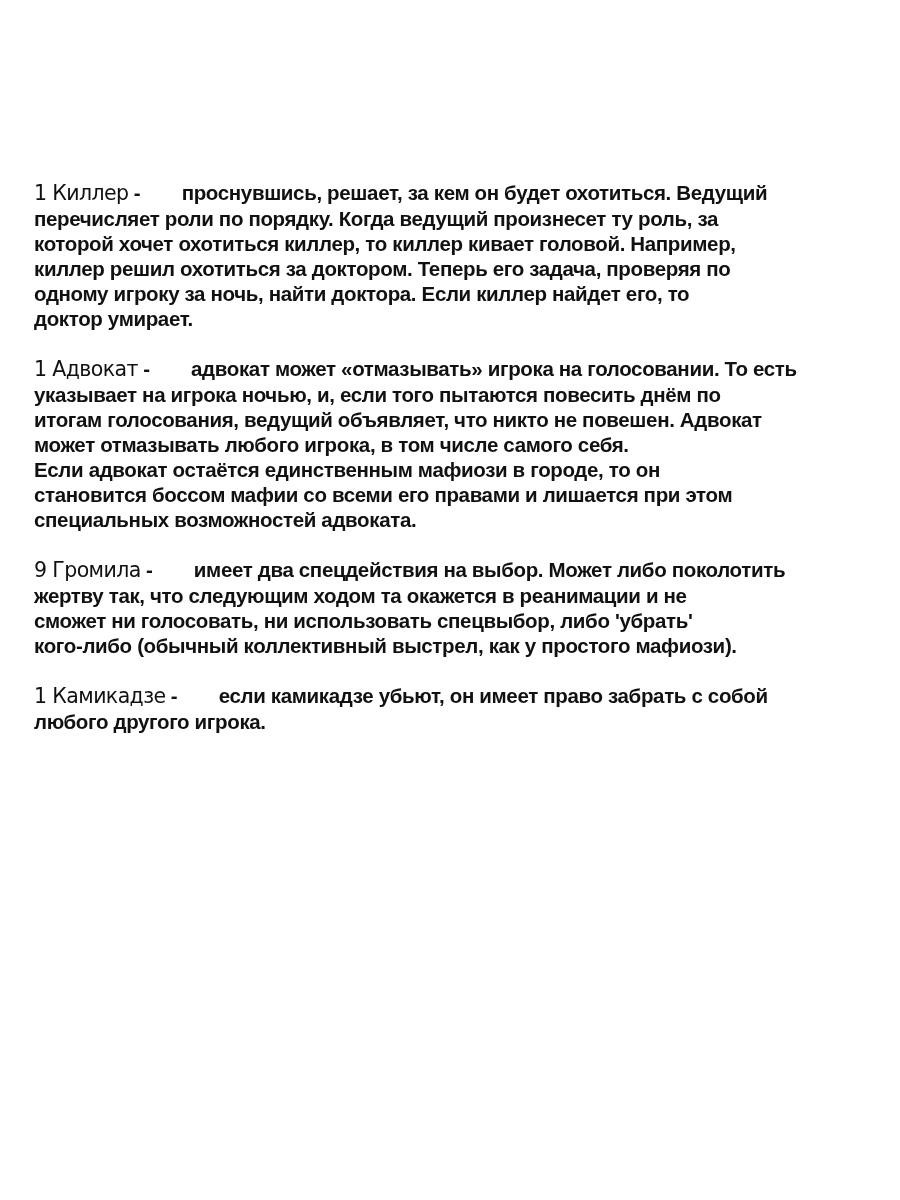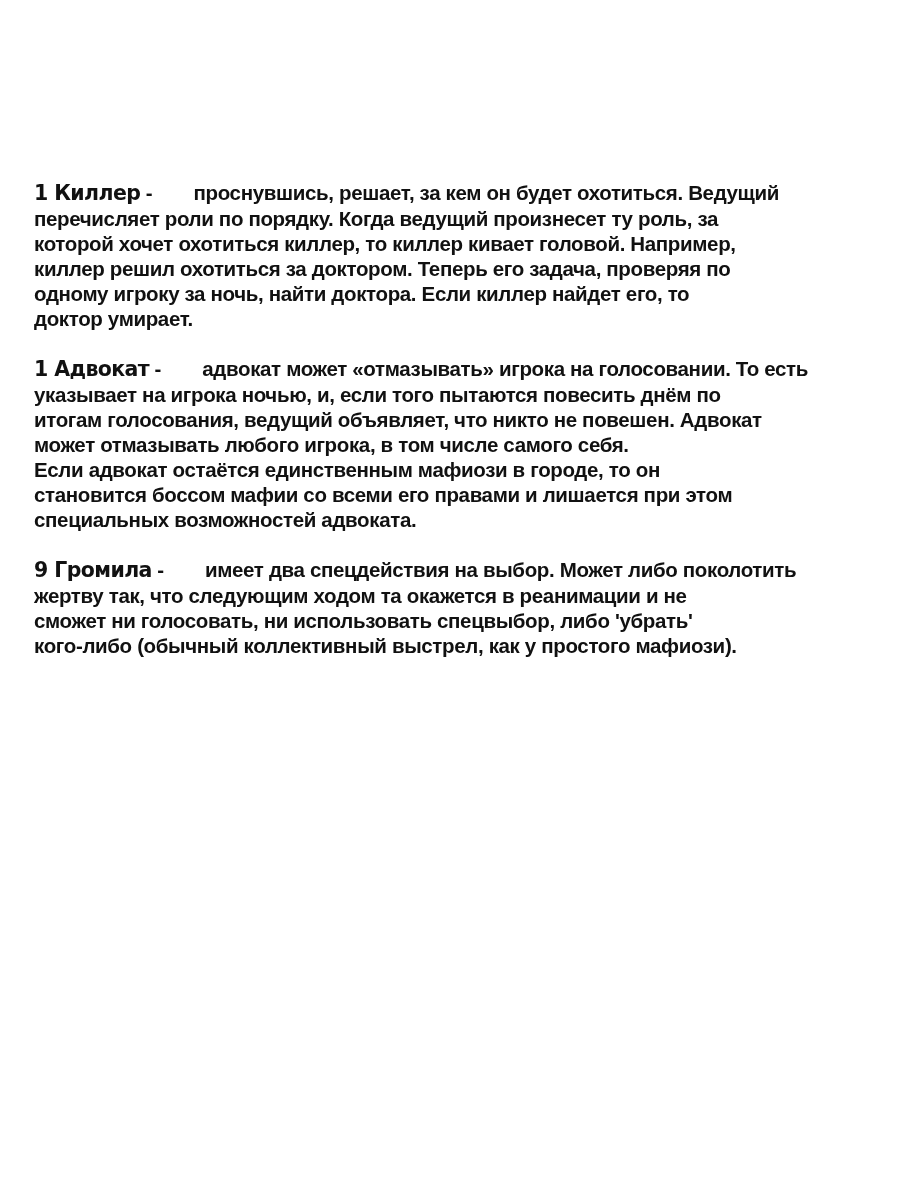--- a/index.html
+++ b/index.html
@@ -24,21 +24,21 @@
       color: #111111;
       font-weight: bold;
       letter-spacing: -0.35px;
     }
     .role {
       margin: 0 0 25px 0;
       white-space: pre-line;
     }
     .role-name {
       font-family: "DejaVu Sans", sans-serif;
-      font-weight: bold;
+      font-weight: normal;
       letter-spacing: -0.6px;
     }
     .role-text {
       font-weight: bold;
       margin-left: 36px;
     }
   </style>
 </head>
 <body>
 
@@ -53,13 +53,15 @@
 указывает на игрока ночью, и, если того пытаются повесить днём по
 итогам голосования, ведущий объявляет, что никто не повешен. Адвокат
 может отмазывать любого игрока, в том числе самого себя.
 Если адвокат остаётся единственным мафиози в городе, то он
 становится боссом мафии со всеми его правами и лишается при этом
 специальных возможностей адвоката.</span></p>
   <p class="role"><span class="role-name">9 Громила</span><span> - </span><span class="role-text">имеет два спецдействия на выбор. Может либо поколотить
 жертву так, что следующим ходом та окажется в реанимации и не
 сможет ни голосовать, ни использовать спецвыбор, либо 'убрать'
 кого-либо (обычный коллективный выстрел, как у простого мафиози).</span></p>
+  <p class="role"><span class="role-name">1 Камикадзе</span><span> - </span><span class="role-text">если камикадзе убьют, он имеет право забрать с собой
+любого другого игрока.</span></p>
 </div>
 
 </body></html>

